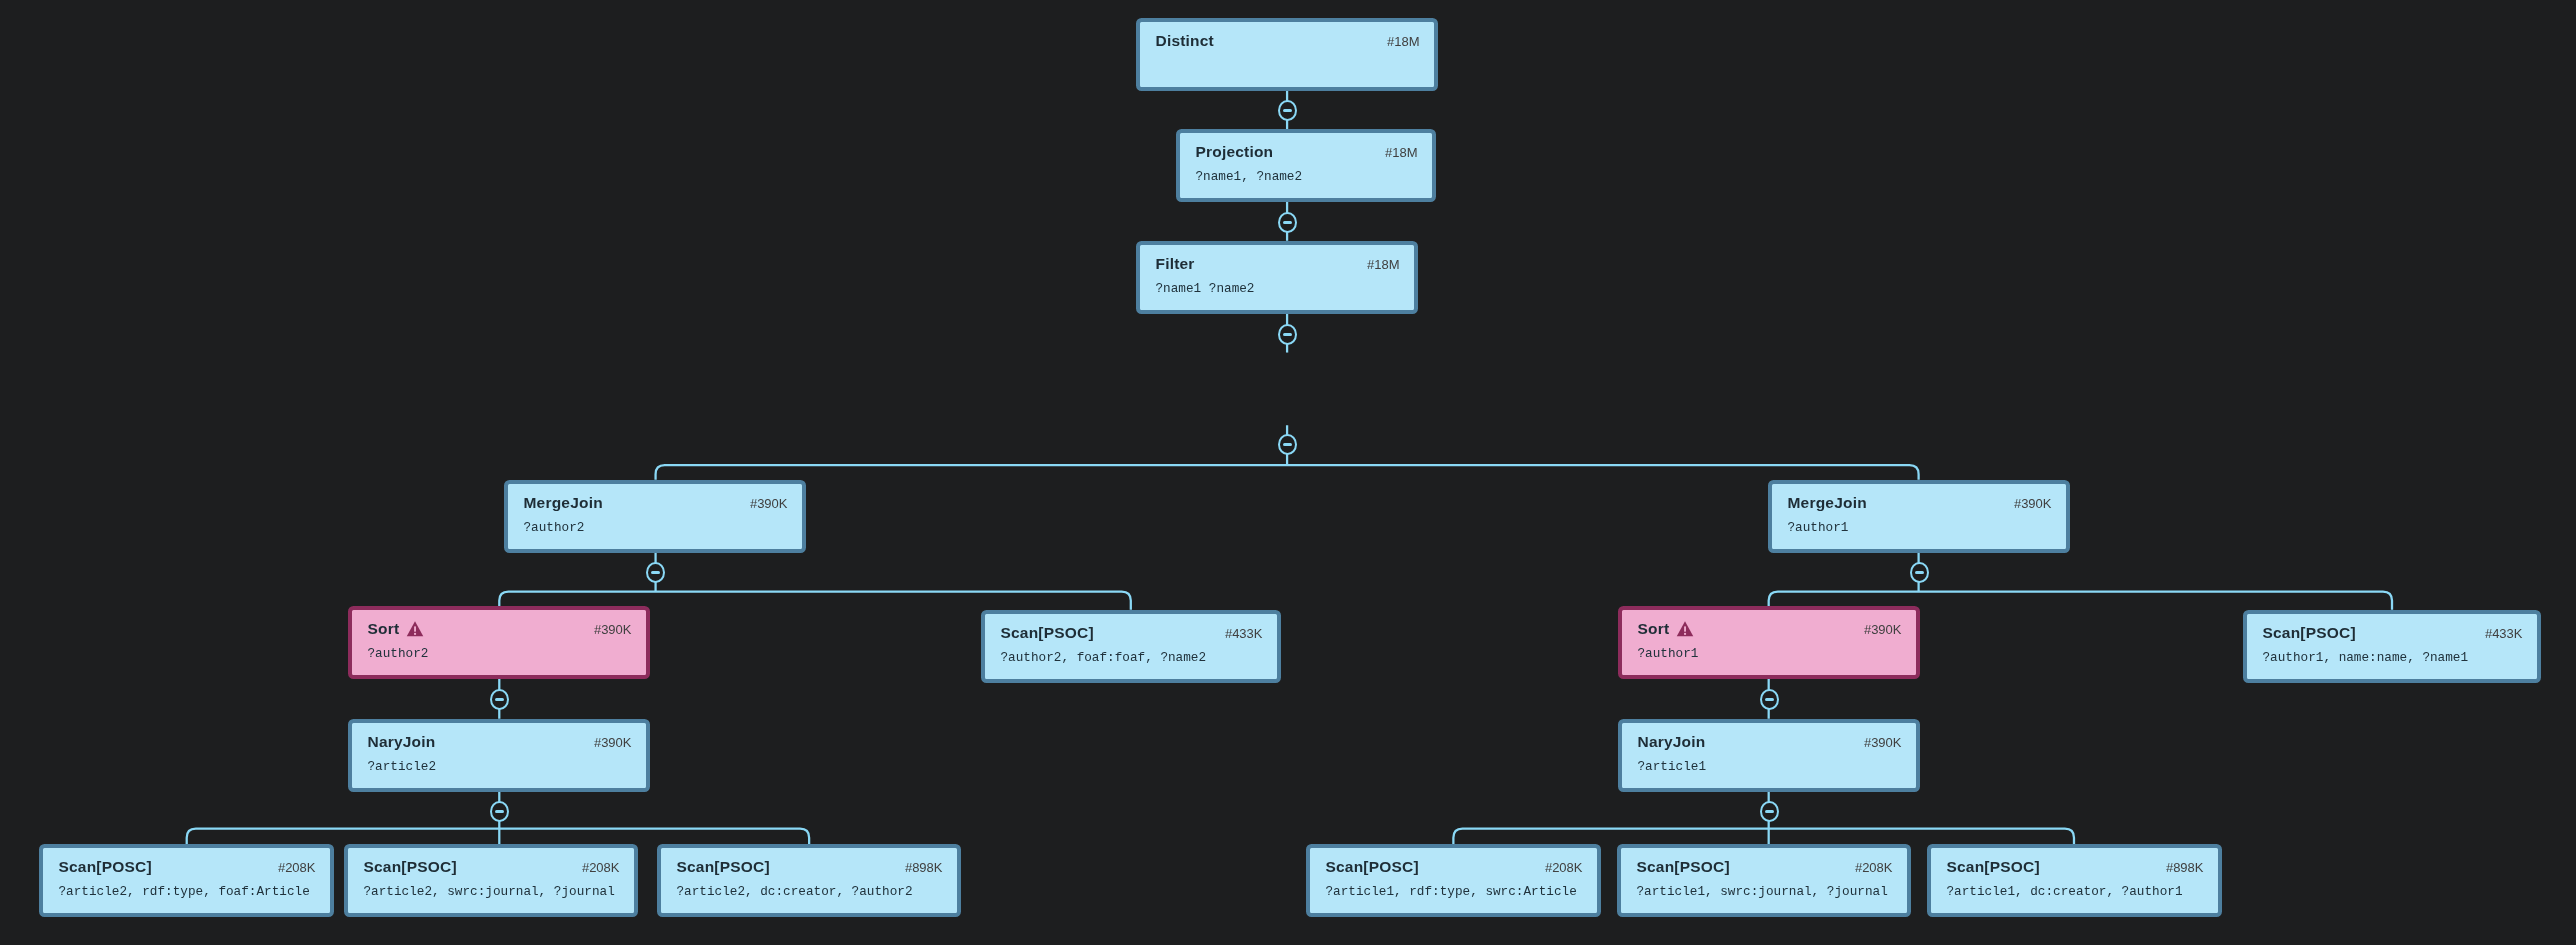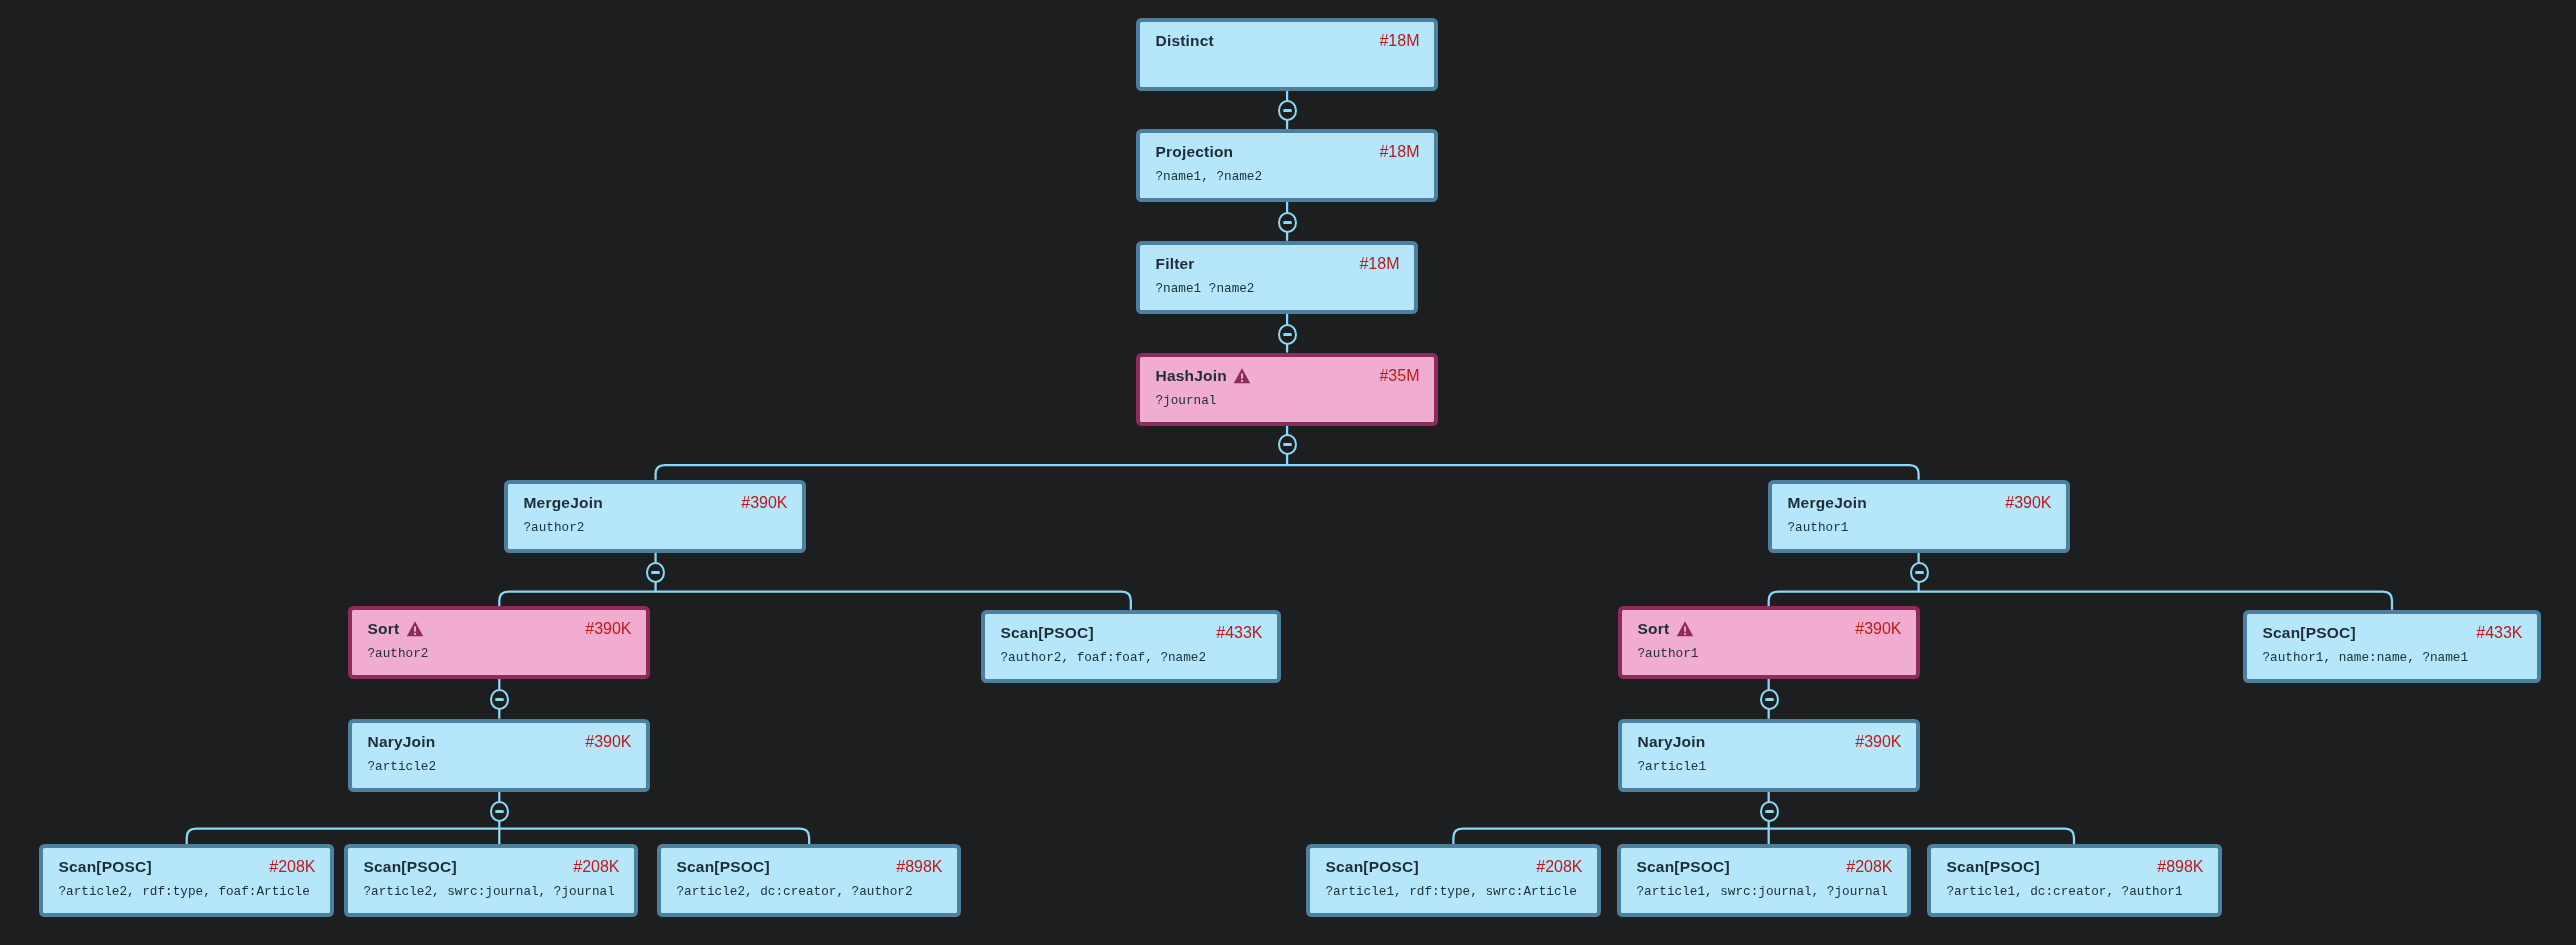--- a/index.html
+++ b/index.html
@@ -10,21 +10,21 @@
   svg.edges{position:absolute;left:0;top:0;z-index:1;}
   .node{
     position:absolute;z-index:2;box-sizing:border-box;height:73px;
     border-radius:5.5px;padding:10px 14.5px 9px 15.5px;
   }
   .node.blue{background:#b5e6f9;border:4.5px solid #4d7f9f;}
   .node.pink{background:#f0add0;border:4.5px solid #8d2c5c;}
   .trow{display:flex;align-items:center;}
   .title{font-size:15.5px;font-weight:700;color:#1e2d36;letter-spacing:0.2px;}
   .warn{margin-left:6.4px;display:inline-flex;align-items:center;}
-  .count{margin-left:auto;font-size:16px;font-weight:500;color:#b91c1c;}
+  .count{margin-left:auto;font-size:13px;font-weight:500;color:#404040;}
   .sub{
     margin-top:8.2px;font-family:Liberation Mono, monospace;
     font-size:12.7px;color:#20323c;white-space:nowrap;
   }
   .collapse{
     position:absolute;z-index:3;width:19px;height:21px;box-sizing:border-box;
     border:2.7px solid #8ad8f5;border-radius:50%;background:#1d1e1f;
     display:flex;align-items:center;justify-content:center;cursor:pointer;
   }
   .collapse .bar{width:8.2px;height:2.7px;background:#8ad8f5;border-radius:1.8px;}
@@ -52,50 +52,36 @@
     <path d="M1599 929 V922 Q1599 912 1609 912 H2272 Q2282 912 2282 922 V929"></path>
   </svg>
 
   <div class="node blue" style="left:1136px;top:18px;width:302px">
     <div class="trow">
       <span class="title">Distinct</span>
       <span class="count">#18M</span>
     </div>
   </div>
 
-  <div class="node blue" style="left:1136px;top:129px;width:302px">
+  <div class="node blue" style="left:1176px;top:129px;width:260px">
     <div class="trow">
       <span class="title">Projection</span>
       <span class="count">#18M</span>
     </div>
     <div class="sub">?name1, ?name2</div>
   </div>
 
   <div class="node blue" style="left:1136px;top:241px;width:282px">
     <div class="trow">
       <span class="title">Filter</span>
       <span class="count">#18M</span>
     </div>
     <div class="sub">?name1 ?name2</div>
   </div>
 
-  <div class="node pink" style="left:1136px;top:353px;width:302px">
-    <div class="trow">
-      <span class="title">HashJoin</span>
-      <span class="warn">
-        <svg width="18" height="17.3" viewBox="0 0 24 22">
-            <path d="M12 1 L23 21 H1 Z" fill="#8d2c5c"></path>
-            <rect x="10.8" y="8" width="2.5" height="7" fill="#f0add0"></rect>
-            <circle cx="12.05" cy="18" r="1.5" fill="#f0add0"></circle>
-          </svg>
-      </span>
-      <span class="count">#35M</span>
-    </div>
-    <div class="sub">?journal</div>
-  </div>
 
   <div class="node blue" style="left:504px;top:480px;width:302px">
     <div class="trow">
       <span class="title">MergeJoin</span>
       <span class="count">#390K</span>
     </div>
     <div class="sub">?author2</div>
   </div>
 
   <div class="node blue" style="left:1768px;top:480px;width:302px">

